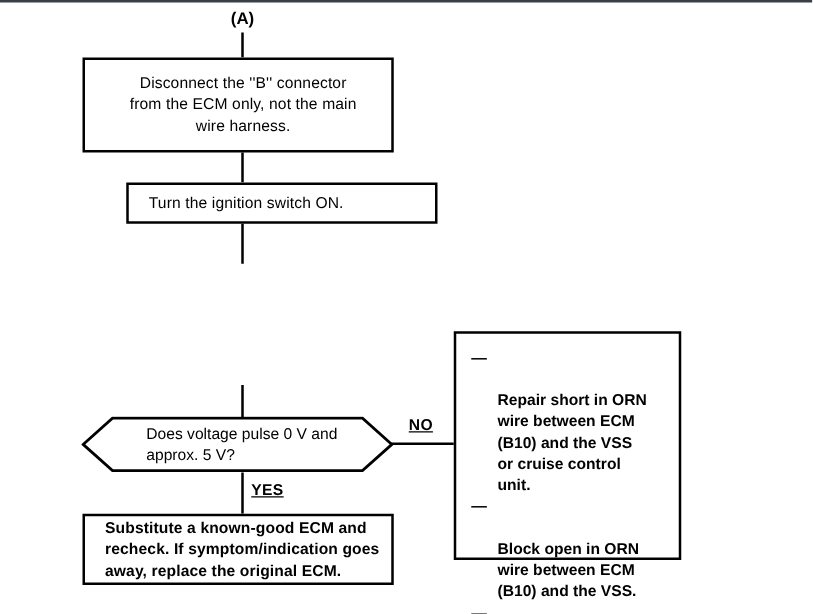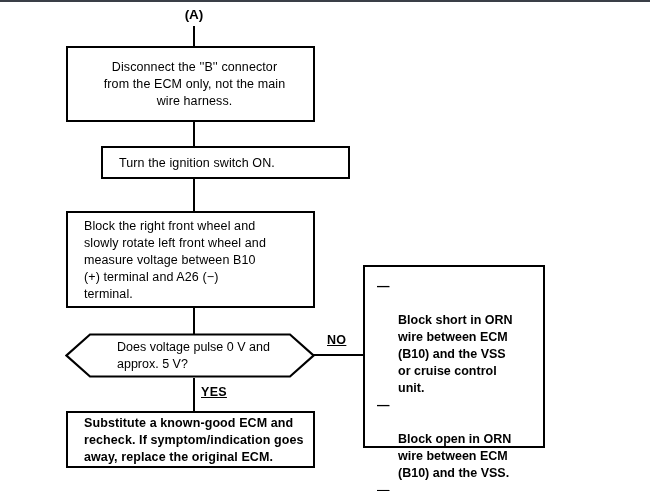--- a/index.html
+++ b/index.html
@@ -145,27 +145,20 @@
   </div>
 
   <div class="vline" style="left:193px; top:122px; height:24px;"></div>
 
   <div class="box" id="step-2" style="left:66px; top:146px; width:249px; height:33px;margin-left:35px;">
     <div class="txt">Turn the ignition switch ON.</div>
   </div>
 
   <div class="vline" style="left:193px; top:179px; height:32px;"></div>
 
-  <div class="box" id="step-3" style="left:66px; top:211px; width:249px; height:97px;">
-    <div class="txt">Block the right front wheel and
-slowly rotate left front wheel and
-measure voltage between B10
-(+)  terminal  and  A26  (−)
-terminal.</div>
-  </div>
 
   <div class="vline" style="left:193px; top:308px; height:26px;"></div>
 
   <div id="decision">
     <svg viewBox="0 0 250 45" preserveAspectRatio="none">
       <polygon points="25,1.5 225,1.5 248.5,22.5 225,43.5 25,43.5 1.5,22.5" fill="#ffffff" stroke="#000000" stroke-width="2.2"></polygon>
     </svg>
     <div class="txt">Does voltage pulse 0 V and
 approx. 5 V?</div>
   </div>
@@ -179,21 +172,21 @@
   <div class="box bold" id="outcome-yes" style="left:66px; top:411px; width:249px; height:57px;">
     <div class="txt">Substitute a known-good ECM and
 recheck. If symptom/indication goes
 away, replace the original ECM.</div>
   </div>
 
   <div class="box" id="action-box" style="left:363px; top:265px; width:182px; height:183px;">
     <div class="list">
       <div class="li">
         <span class="dash">—</span>
-        <span>Block short in ORN
+        <span>Repair short in ORN
 wire between ECM
 (B10) and the VSS
 or cruise control
 unit.</span>
       </div>
       <div class="li">
         <span class="dash">—</span>
         <span>Block open in ORN
 wire between ECM
 (B10) and the VSS.</span>

